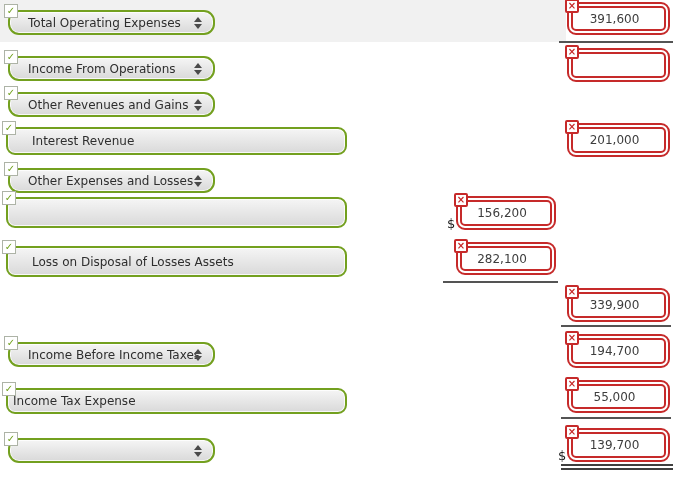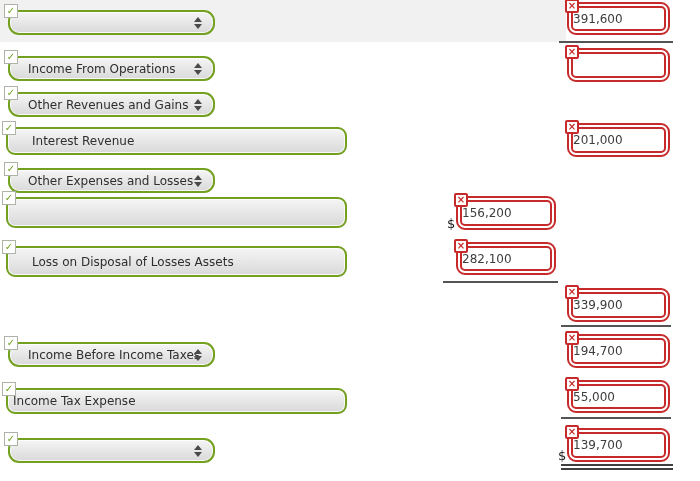--- a/index.html
+++ b/index.html
@@ -29,39 +29,40 @@
 
   .chk { position:absolute; left:-6px; top:-8px; width:12px; height:12px;
     background:#fff; border:1px solid #adb3a6; color:#70a01e;
     font-size:10px; font-weight:bold; line-height:12px; text-align:center; z-index:3; }
 
   
   .amt { position:absolute; box-sizing:border-box; border:2px solid #c62a2a;
     border-radius:9px; background:#fff; padding:2px; }
   .amt-inner { box-sizing:border-box; border:2px solid #c62a2a; border-radius:5px;
     width:100%; height:100%; background:#fff; display:flex; align-items:center;
-    justify-content:flex-start; padding-right:8px; font-size:12px; color:#3d3d3d; }
+    justify-content:center; padding-right:8px; font-size:12px; color:#3d3d3d; }
   .xb { position:absolute; left:-4px; top:-5px; width:10px; height:10px;
     background:#fff; border:2px solid #c62a2a; border-radius:2px; color:#c62a2a;
     font-size:10px; font-weight:bold; line-height:9px; text-align:center; z-index:3; }
   .dollar { position:absolute; left:-11px; bottom:-3px; font-size:13px; color:#1a1a1a; }
 
   
   .rule { position:absolute; height:0; border-top:2px solid #545454; }
   .rule-double { position:absolute; height:2px; border-top:2px solid #3f3f3f;
     border-bottom:2px solid #3f3f3f; background:transparent; }
 </style>
 </head>
 <body>
 
 <div class="canvas">
 
   <div class="stripe"></div>
 
   <div class="sel" style="left:8px;top:10px;">
+    <span>Total Operating Expenses</span>
     <span class="arrows"></span>
     <span class="chk"><span>✓</span></span>
   </div>
 
   <div class="sel" style="left:8px;top:56px;">
     <span>Income From Operations</span>
     <span class="arrows"></span>
     <span class="chk"><span>✓</span></span>
   </div>
 

